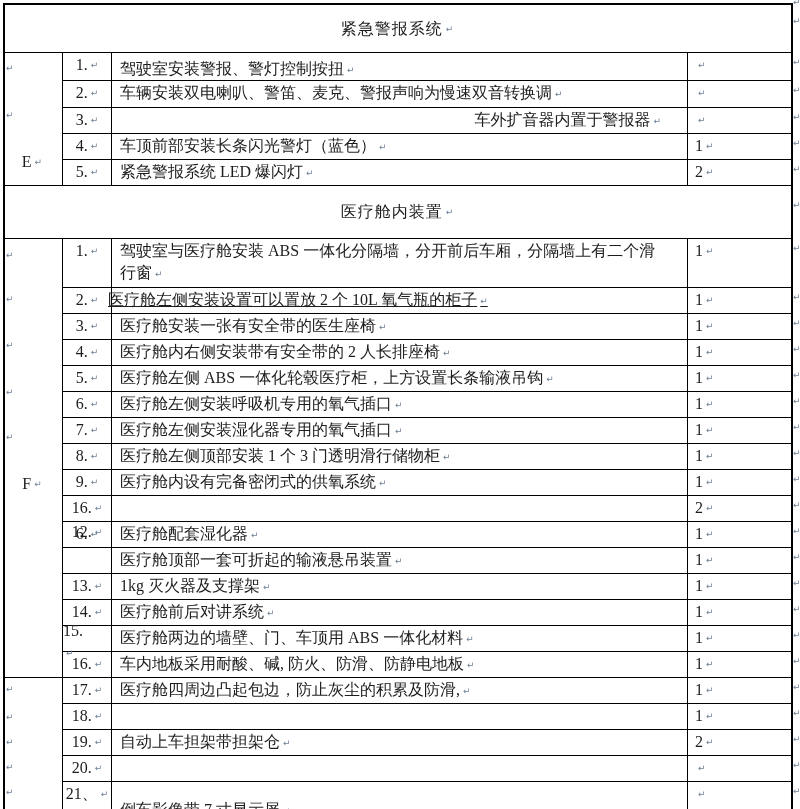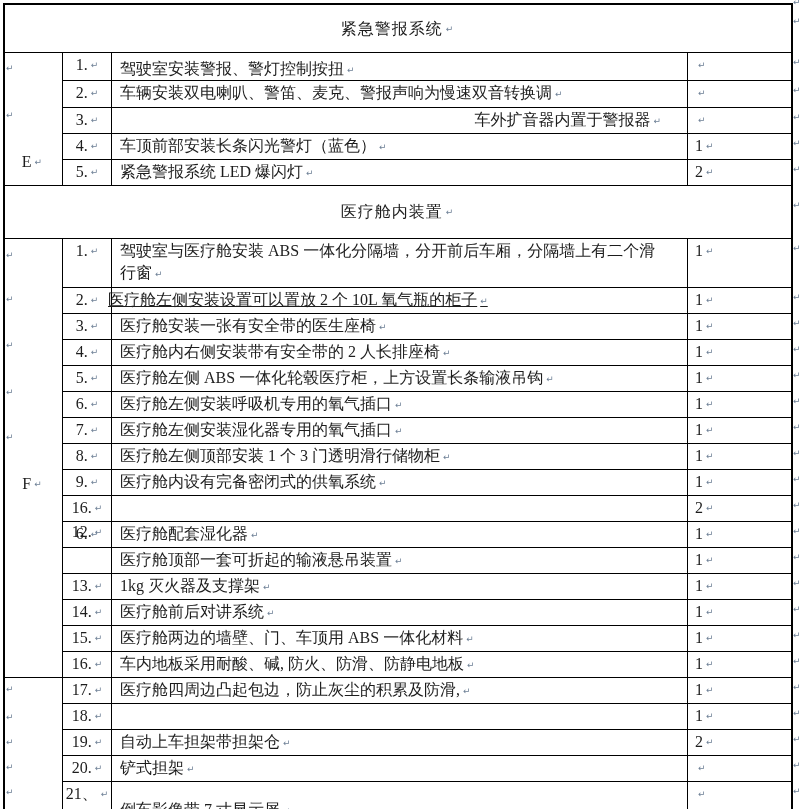--- a/index.html
+++ b/index.html
@@ -258,21 +258,21 @@
     <div class="cell num" style="left: 63px; top: 599px; width: 48px; height: 26px;">
       <span>14.</span>
       <span class="mark">↵</span>
     </div>
     <div class="cell desc" style="left: 112px; top: 599px; width: 575px; height: 26px; display: block;"><span><span>医疗舱前后对讲系统</span><span class="mark" style="vertical-align: middle;">↵</span></span></div>
     <div class="cell qty" style="left: 688px; top: 599px; width: 103px; height: 26px;">
       <span>1</span>
       <span class="mark">↵</span>
     </div>
     <div class="pmark" style="left: 793px; top: 604px;">↵</div>
-    <div class="cell num" style="left: 63px; top: 625px; width: 48px; height: 26px;">
+    <div class="cell num" style="left: 63px; top: 625px; width: 48px; height: 26px; flex-direction: column;">
       <span>15.</span>
       <span class="mark">↵</span>
     </div>
     <div class="cell desc" style="left: 112px; top: 625px; width: 575px; height: 26px; display: block;"><span><span>医疗舱两边的墙壁、门、车顶用 ABS 一体化材料</span><span class="mark" style="vertical-align: middle;">↵</span></span></div>
     <div class="cell qty" style="left: 688px; top: 625px; width: 103px; height: 26px;">
       <span>1</span>
       <span class="mark">↵</span>
     </div>
     <div class="pmark" style="left: 793px; top: 630px;">↵</div>
     <div class="cell num" style="left: 63px; top: 651px; width: 48px; height: 26px;">
@@ -311,21 +311,20 @@
     <div class="cell desc" style="left: 112px; top: 729px; width: 575px; height: 26px; display: block;"><span><span>自动上车担架带担架仓</span><span class="mark" style="vertical-align: middle;">↵</span></span></div>
     <div class="cell qty" style="left: 688px; top: 729px; width: 103px; height: 26px;">
       <span>2</span>
       <span class="mark">↵</span>
     </div>
     <div class="pmark" style="left: 793px; top: 734px;">↵</div>
     <div class="cell num" style="left: 63px; top: 755px; width: 48px; height: 26px;">
       <span>20.</span>
       <span class="mark">↵</span>
     </div>
-    <div class="cell desc" style="left: 112px; top: 755px; width: 575px; height: 26px; display: block;"><span><span>铲式担架</span><span class="mark" style="vertical-align: middle;">↵</span></span></div>
     <div class="cell qty" style="left: 688px; top: 755px; width: 103px; height: 26px;">
       <span></span>
       <span class="mark">↵</span>
     </div>
     <div class="pmark" style="left: 793px; top: 760px;">↵</div>
     <div class="cell num" style="left: 63px; top: 781px; width: 48px; height: 28px;">
       <span>21、</span>
       <span class="mark">↵</span>
     </div>
     <div class="cell desc" style="left: 112px; top: 797px; width: 575px; height: 28px; display: block;"><span><span>倒车影像带 7 寸显示屏</span><span class="mark" style="vertical-align: middle;">↵</span></span></div>

